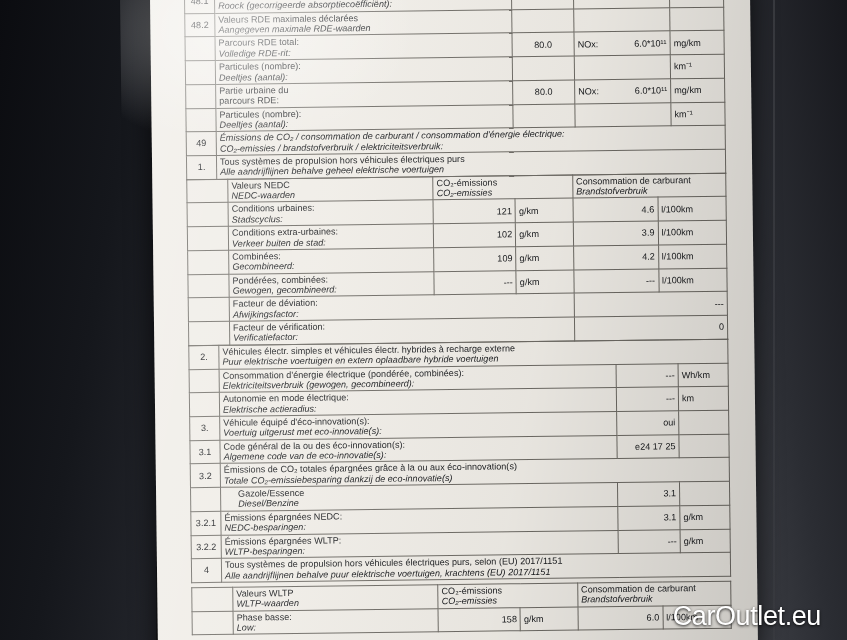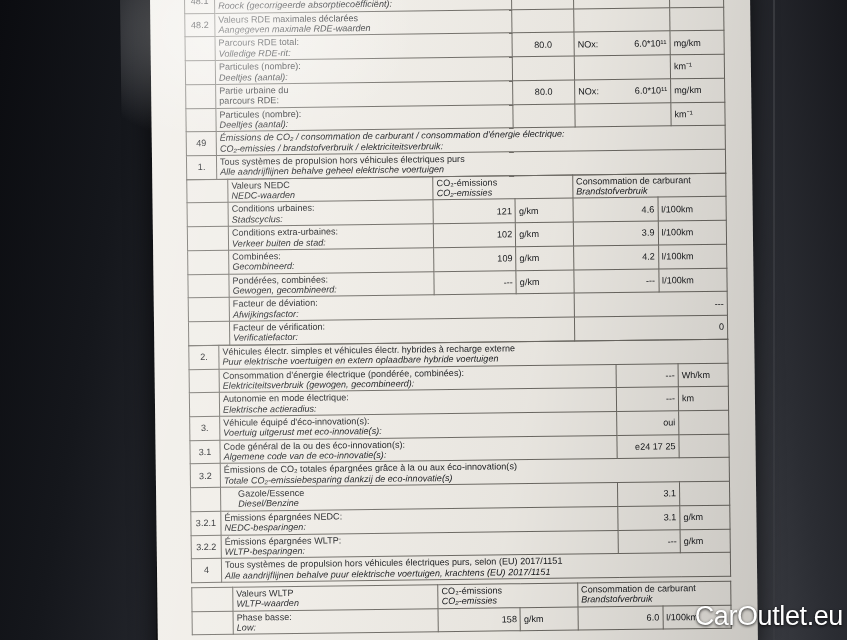--- a/index.html
+++ b/index.html
@@ -61,21 +61,21 @@
   .lbl{}
   .val{text-align:right;padding-right:6px;white-space:nowrap;}
   .unit{width:52px;text-align:left;padding-left:4px;white-space:nowrap;}
   .mid{text-align:center;white-space:nowrap;}
   .it{font-style:italic;}
   .fr{display:block;}
   .nl{display:block;font-style:italic;}
   .hdr td{font-weight:normal;}
   
   #wm{
-    position:absolute;right:4px;bottom:8px;
+    position:absolute;right:26px;bottom:8px;
     z-index:60;
     font-family:"Liberation Sans", sans-serif;
     font-size:27px;
     color:#ffffff;
     text-shadow:0 1px 3px rgba(0,0,0,0.85);
     letter-spacing:-0.4px;
   }
   #wm .eu{color:#ffffff;}
   #wm .dot{color:#ffffff;}
   

